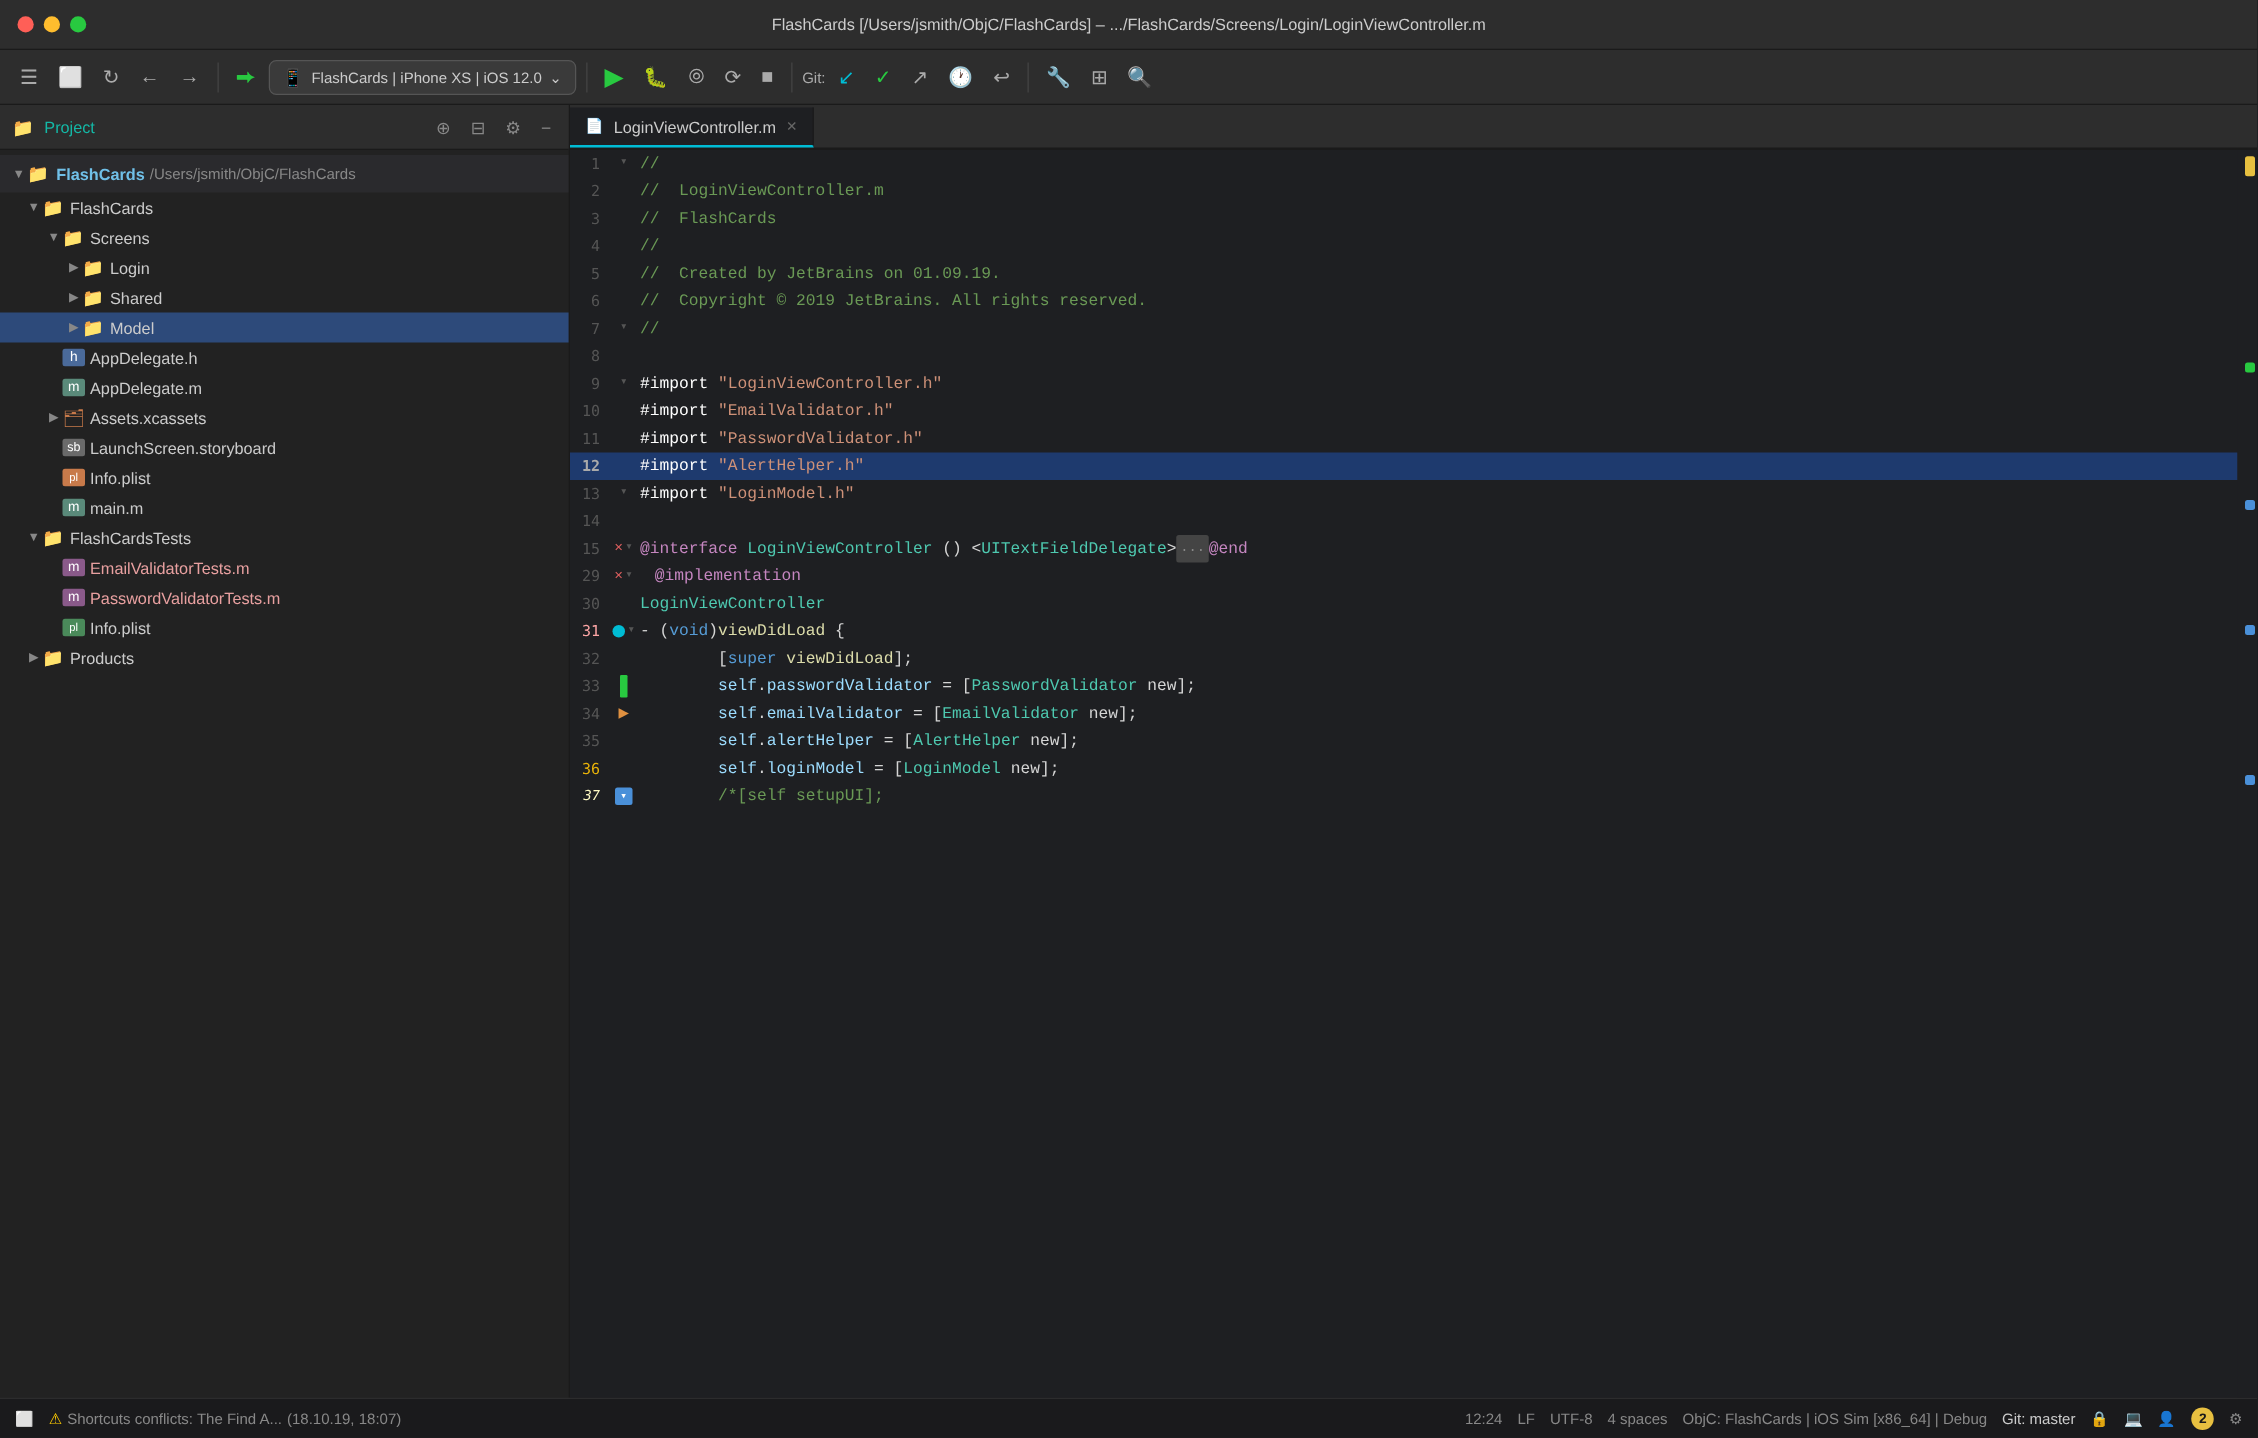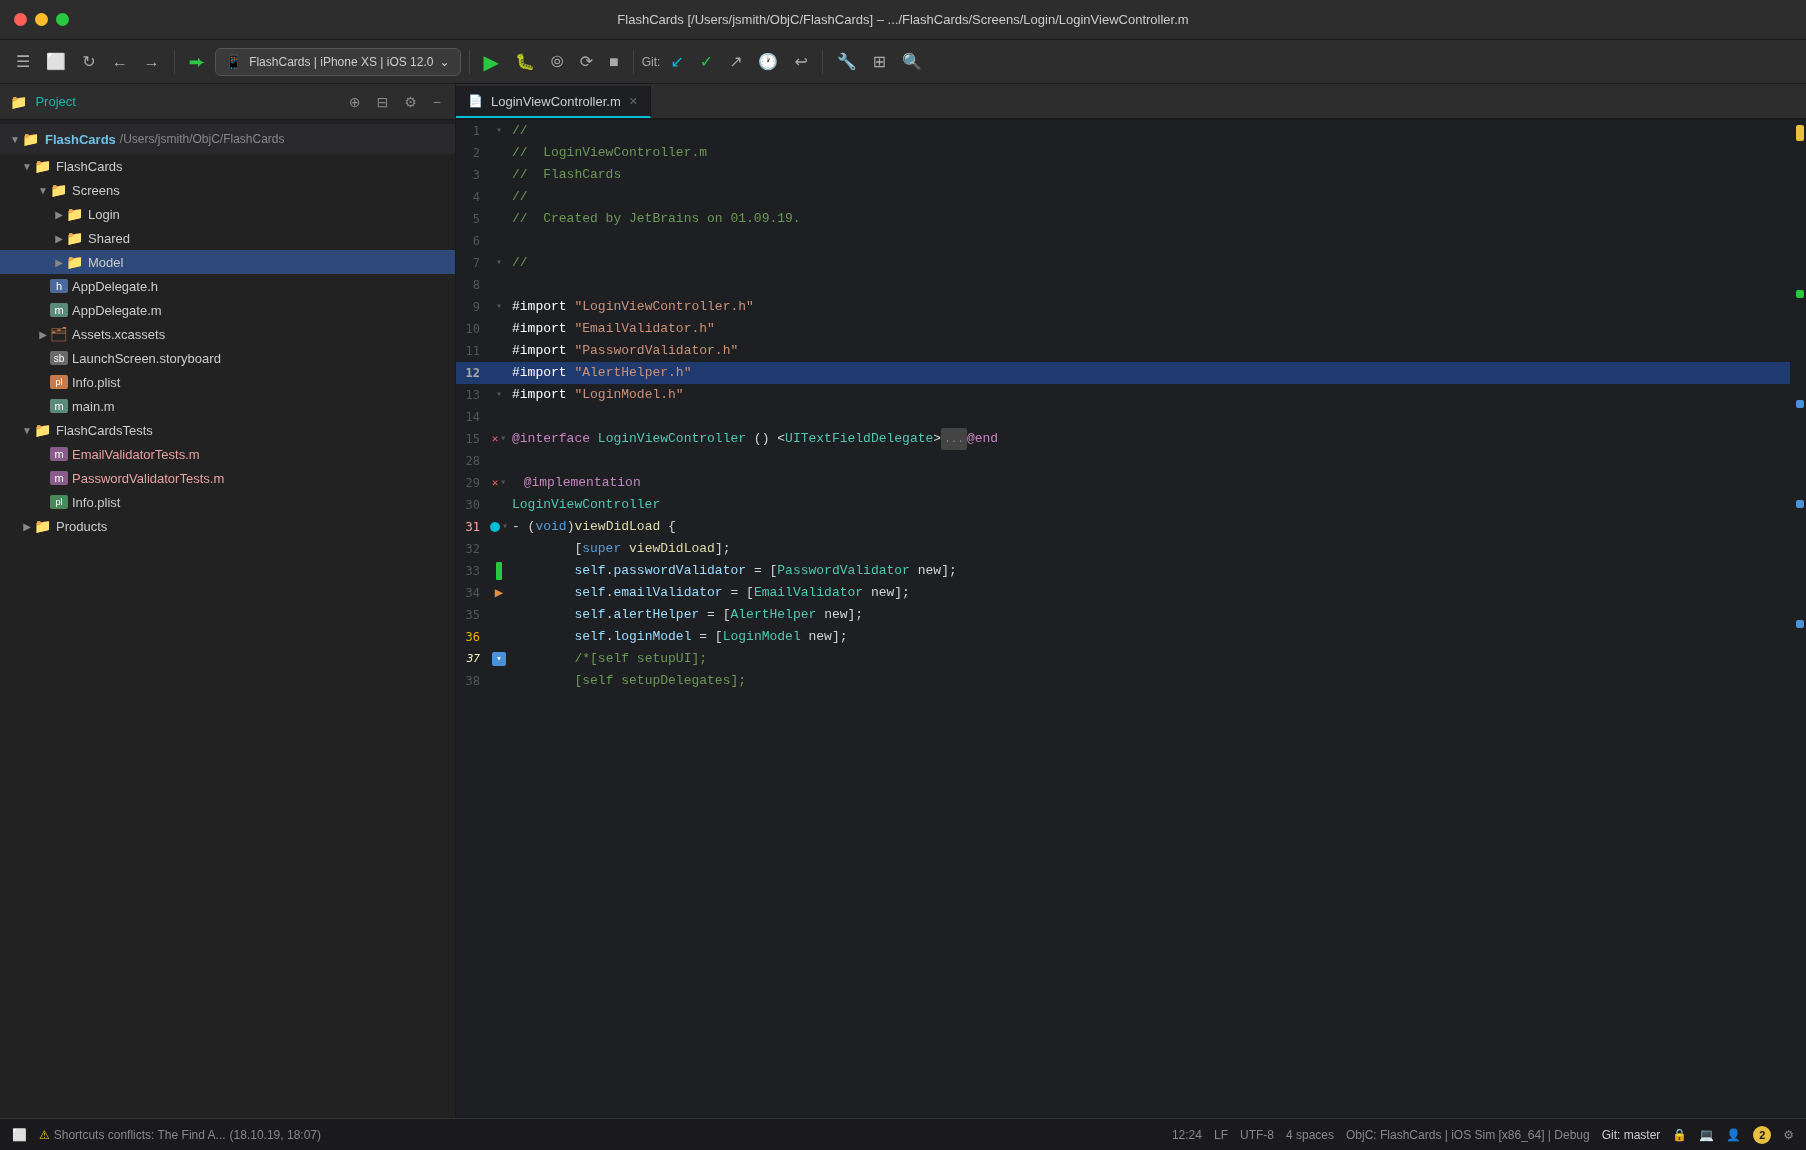--- a/index.html
+++ b/index.html
@@ -540,20 +540,23 @@
           <div style="width:32px; text-align:right; padding-right:8px; color:#555; font-family:Menlo,monospace; font-size:12px;">5</div>
           <div style="width:22px;"></div>
           <div class="code-line" style="padding-left:2px;">
             <span class="c-comment">//  Created by JetBrains on 01.09.19.</span>
           </div>
         </div>
 
         <div style="display:flex; height:22px; align-items:center;">
           <div style="width:32px; text-align:right; padding-right:8px; color:#555; font-family:Menlo,monospace; font-size:12px;">6</div>
           <div style="width:22px;"></div>
+          <div class="code-line" style="padding-left:2px;">
+            <span class="c-comment">//  Copyright © 2019 JetBrains. All rights reserved.</span>
+          </div>
         </div>
 
         <div style="display:flex; height:22px; align-items:center;">
           <div style="width:32px; text-align:right; padding-right:8px; color:#555; font-family:Menlo,monospace; font-size:12px;">7</div>
           <div style="width:22px; display:flex; align-items:center; justify-content:center;">
             <span style="color:#555; font-size:10px;">▾</span>
           </div>
           <div class="code-line" style="padding-left:2px;">
             <span class="c-comment">//</span>
           </div>
@@ -619,25 +622,20 @@
           <div style="width:32px; text-align:right; padding-right:8px; color:#555; font-family:Menlo,monospace; font-size:12px;">15</div>
           <div style="width:22px; display:flex; align-items:center; justify-content:center; gap:2px;">
             <span style="color:#e06060; font-size:11px; font-weight:bold;">✕</span>
             <span style="color:#555; font-size:10px;">▾</span>
           </div>
           <div class="code-line" style="padding-left:2px;">
             <span class="c-at">@interface </span><span class="c-type">LoginViewController</span><span class="c-plain"> () &lt;</span><span class="c-type">UITextFieldDelegate</span><span class="c-plain">&gt;</span><span style="color:#888; background:#444; padding:0 3px; border-radius:2px; font-size:11px;">...</span><span class="c-at">@end</span>
           </div>
         </div>
 
-        <div style="display:flex; height:22px; align-items:center;">
-          <div style="width:32px; text-align:right; padding-right:8px; color:#555; font-family:Menlo,monospace; font-size:12px;">28</div>
-          <div style="width:22px;"></div>
-          <div class="code-line" style="padding-left:2px;"></div>
-        </div>
 
         <div style="display:flex; height:22px; align-items:center;">
           <div style="width:32px; text-align:right; padding-right:8px; color:#555; font-family:Menlo,monospace; font-size:12px;">29</div>
           <div style="width:22px; display:flex; align-items:center; justify-content:center; gap:2px;">
             <span style="color:#e06060; font-size:11px; font-weight:bold;">✕</span>
             <span style="color:#555; font-size:10px;">▾</span>
           </div>
           <div class="code-line" style="padding-left:2px;flex-direction:column;">
             <span class="c-at">@implementation </span><span class="c-type">LoginViewController</span>
           </div>
@@ -707,27 +705,20 @@
         <div style="display:flex; height:22px; align-items:center;">
           <div style="width:32px; text-align:right; padding-right:8px; color:#fef9c3; font-family:Menlo,monospace; font-size:11px;font-style:italic;">37</div>
           <div style="width:22px; display:flex; align-items:center; justify-content:center;">
             <div style="width:14px; height:14px; background:#4a90d9; border-radius:2px; display:flex; align-items:center; justify-content:center; color:white; font-size:9px;">▾</div>
           </div>
           <div class="code-line" style="padding-left:2px;">
             <span class="c-plain">        </span><span class="c-comment">/*[self setupUI];</span>
           </div>
         </div>
 
-        <div style="display:flex; height:22px; align-items:center;">
-          <div style="width:32px; text-align:right; padding-right:8px; color:#555; font-family:Menlo,monospace; font-size:12px;">38</div>
-          <div style="width:22px;"></div>
-          <div class="code-line" style="padding-left:2px;">
-            <span class="c-plain">        </span><span class="c-comment">[self setupDelegates];</span>
-          </div>
-        </div>
 
       </div>
 
       <div class="right-gutter">
         <div style="position:absolute; right:2px; top:5px; width:8px; height:16px; background:#e8c040; border-radius:2px;"></div>
         <div style="position:absolute; right:2px; top:170px; width:8px; height:8px; background:#28c940; border-radius:2px;"></div>
         <div style="position:absolute; right:2px; top:280px; width:8px; height:8px; background:#4a90d9; border-radius:2px;"></div>
         <div style="position:absolute; right:2px; top:380px; width:8px; height:8px; background:#4a90d9; border-radius:2px;"></div>
         <div style="position:absolute; right:2px; top:500px; width:8px; height:8px; background:#4a90d9; border-radius:2px;"></div>
       </div>

